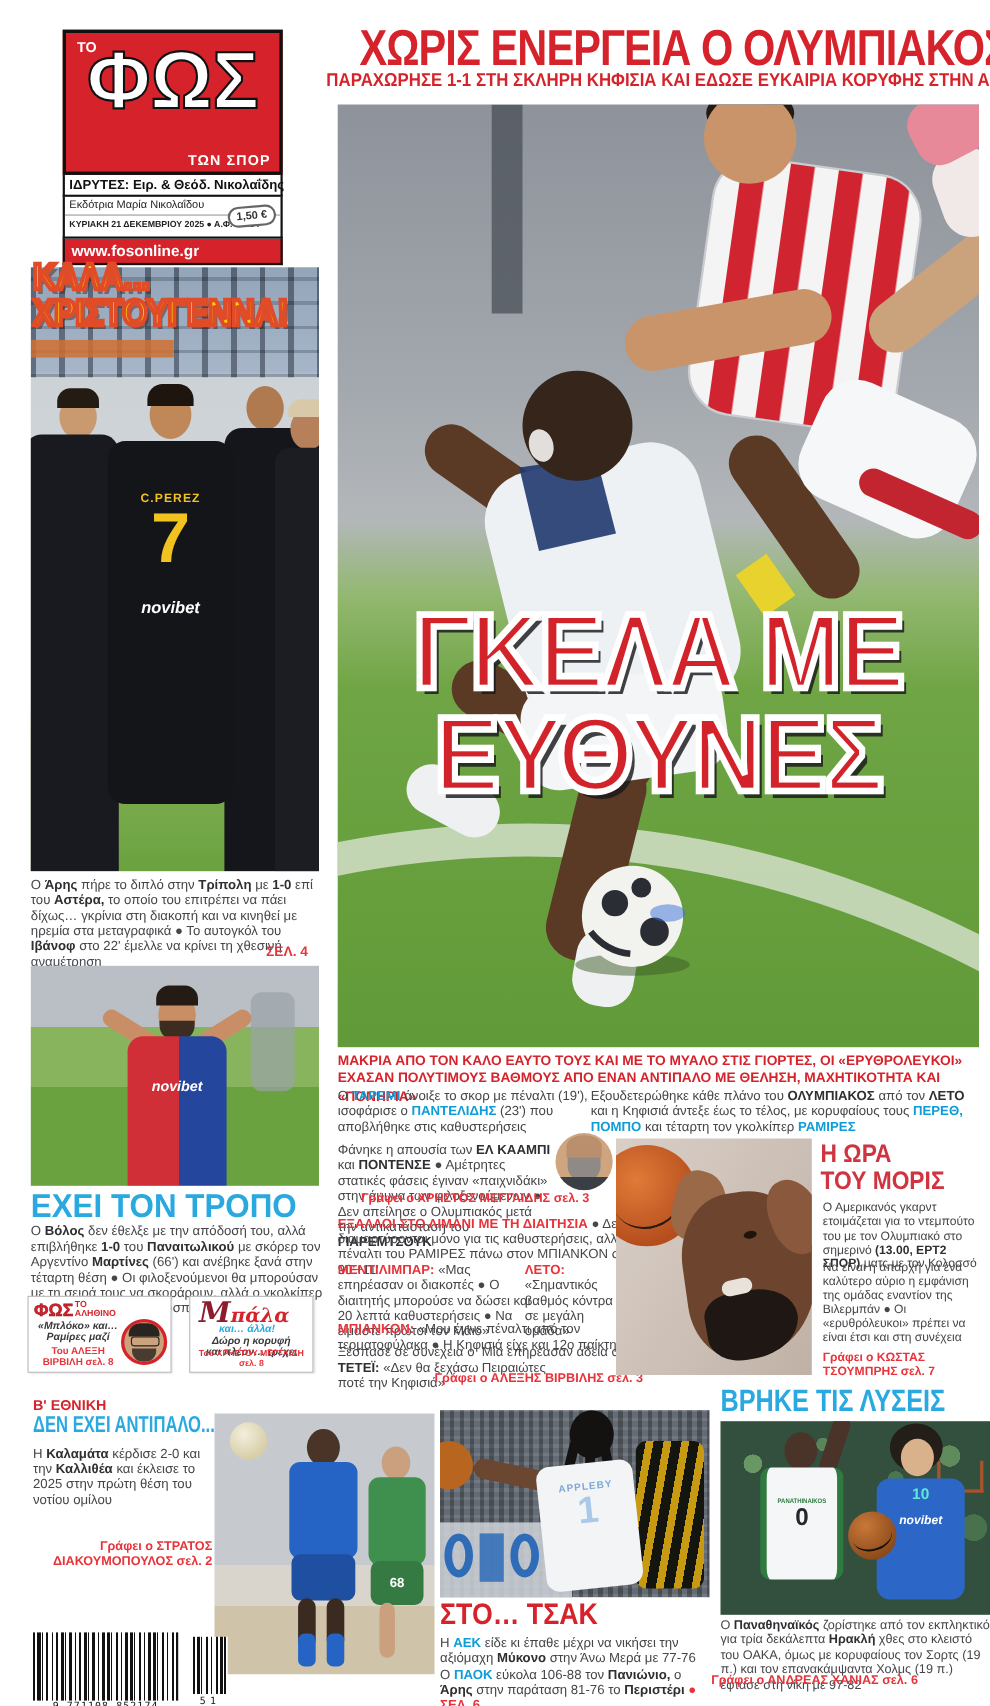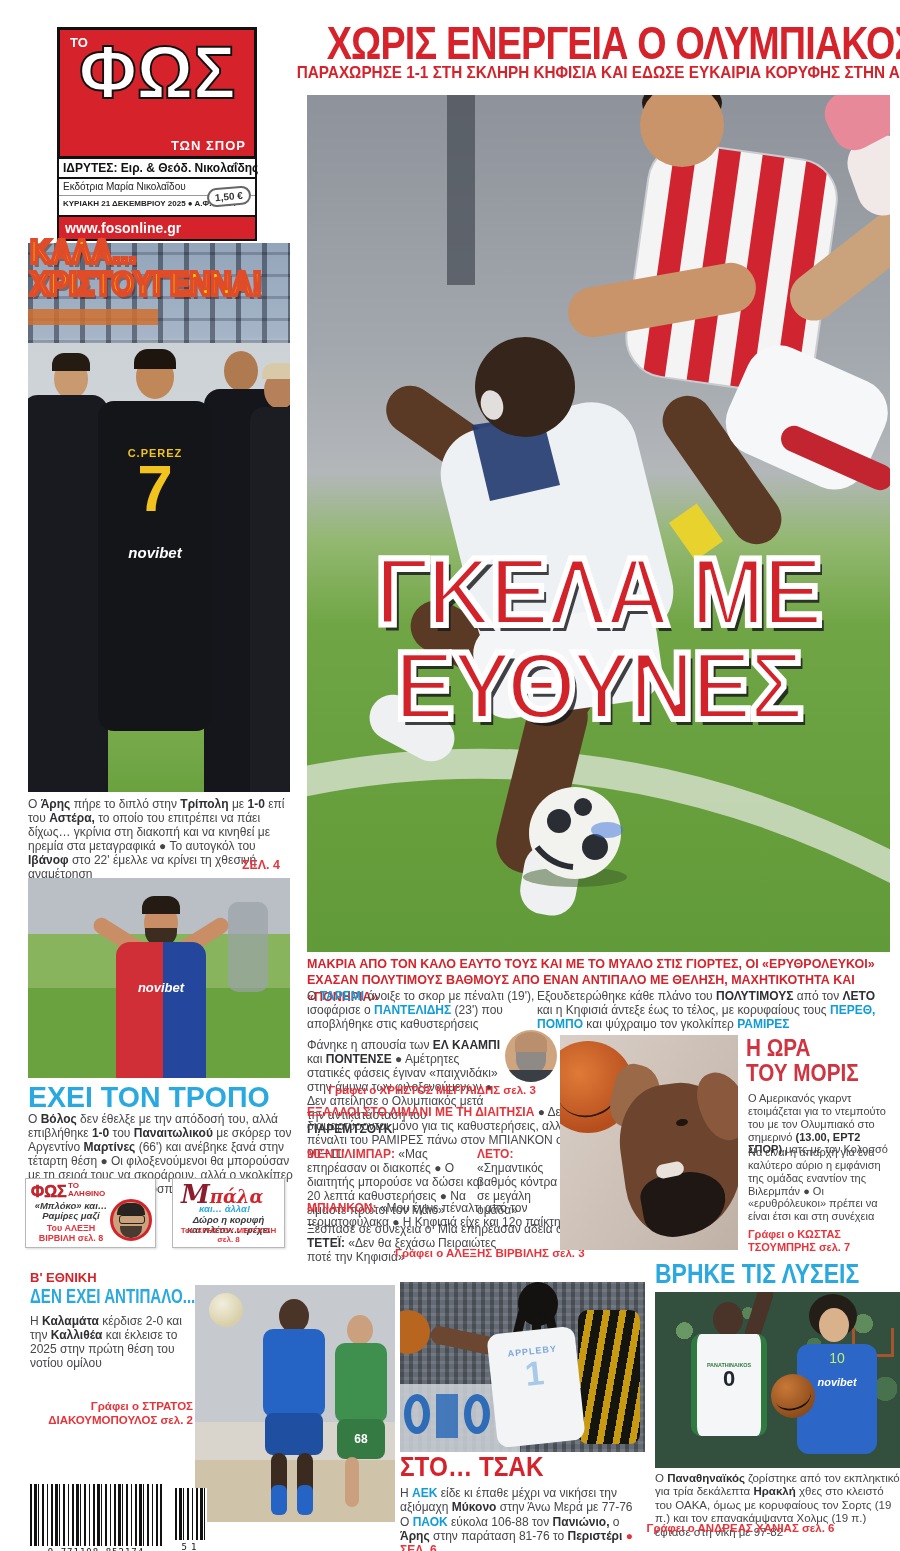--- a/index.html
+++ b/index.html
@@ -100,21 +100,21 @@
   </div>
 
   <div class="abs" style="left:307px;top:545px;width:583px;text-align:center;z-index:6;">
     <div><span class="ovl cond-c" style="transform:scaleX(.92)">ΓΚΕΛΑ ΜΕ</span></div>
     <div><span class="ovl cond-c" style="transform:scaleX(.92)">ΕΥΘΥΝΕΣ</span></div>
   </div>
 
   <div class="abs cap" style="left:307px;top:956px;width:583px;">ΜΑΚΡΙΑ ΑΠΟ ΤΟΝ ΚΑΛΟ ΕΑΥΤΟ ΤΟΥΣ ΚΑΙ ΜΕ ΤΟ ΜΥΑΛΟ ΣΤΙΣ ΓΙΟΡΤΕΣ, ΟΙ «ΕΡΥΘΡΟΛΕΥΚΟΙ» ΕΧΑΣΑΝ ΠΟΛΥΤΙΜΟΥΣ ΒΑΘΜΟΥΣ ΑΠΟ ΕΝΑΝ ΑΝΤΙΠΑΛΟ ΜΕ ΘΕΛΗΣΗ, ΜΑΧΗΤΙΚΟΤΗΤΑ ΚΑΙ «ΠΟΝΗΡΙΑ»</div>
 
   <div class="abs txt" style="left:307px;top:989px;width:238px;"><span>Ο </span><span class="bl">ΤΑΡΕΜΙ</span><span> άνοιξε το σκορ με πέναλτι (19'), ισοφάρισε ο </span><span class="bl">ΠΑΝΤΕΛΙΔΗΣ</span><span> (23') που αποβλήθηκε στις καθυστερήσεις</span></div>
-  <div class="abs txt" style="left:537px;top:989px;width:356px;"><span>Εξουδετερώθηκε κάθε πλάνο του </span><span class="b">ΠΟΛΥΤΙΜΟΥΣ</span><span> από τον </span><span class="b">ΛΕΤΟ</span><span> και η Κηφισιά άντεξε έως το τέλος, με κορυφαίους τους </span><span class="bl">ΠΕΡΕΘ, ΠΟΜΠΟ</span><span> και ψύχραιμο τον γκολκίπερ </span><span class="bl">ΡΑΜΙΡΕΣ</span></div>
+  <div class="abs txt" style="left:537px;top:989px;width:356px;"><span>Εξουδετερώθηκε κάθε πλάνο του </span><span class="b">ΟΛΥΜΠΙΑΚΟΣ</span><span> από τον </span><span class="b">ΛΕΤΟ</span><span> και η Κηφισιά άντεξε έως το τέλος, με κορυφαίους τους </span><span class="bl">ΠΕΡΕΘ, ΠΟΜΠΟ</span><span> και τέταρτη τον γκολκίπερ </span><span class="bl">ΡΑΜΙΡΕΣ</span></div>
   <div class="abs txt" style="left:307px;top:1038px;width:196px;"><span>Φάνηκε η απουσία των </span><span class="b">ΕΛ ΚΑΑΜΠΙ</span><span> και </span><span class="b">ΠΟΝΤΕΝΣΕ</span><span> ● Αμέτρητες στατικές φάσεις έγιναν «παιχνιδάκι» στην άμυνα των φιλοξενούμενων ● Δεν απείλησε ο Ολυμπιακός μετά την αντικατάσταση του </span><span class="b">ΓΙΑΡΕΜΤΣΟΥΚ</span></div>
 
   <div class="abs" style="left:505px;top:1030px;width:52px;height:52px;border-radius:50%;overflow:hidden;background:#cfa57f;">
     <div style="position:absolute;left:10px;top:2px;width:32px;height:20px;border-radius:50% 50% 0 0;background:#b98f6e;"></div>
     <div style="position:absolute;left:11px;top:22px;width:30px;height:22px;border-radius:0 0 14px 14px;background:#8f8a85;"></div>
     <div style="position:absolute;left:0;bottom:0;width:52px;height:12px;background:#3a3f46;"></div>
   </div>
   <div class="abs byl" style="left:307px;top:1084px;width:250px;font-size:11.5px;text-align:center;">Γράφει ο ΧΡΗΣΤΟΣ ΜΕΓΓΛΙΔΗΣ σελ. 3</div>
 
   <div class="abs txt" style="left:307px;top:1105px;width:308px;"><span class="rd">ΕΞΑΛΛΟΙ ΣΤΟ ΛΙΜΑΝΙ ΜΕ ΤΗ ΔΙΑΙΤΗΣΙΑ</span><span> ● Δεν διαμαρτύρονται μόνο για τις καθυστερήσεις, αλλά και για πέναλτι του ΡΑΜΙΡΕΣ πάνω στον ΜΠΙΑΝΚΟΝ στο 90'+11'</span></div>
@@ -284,21 +284,21 @@
     <div style="position:absolute;right:6px;top:36px;width:36px;height:26px;border:3px solid #c4542a;border-top:none;opacity:.8;"></div>
     <div style="position:absolute;left:58px;top:10px;width:30px;height:34px;border-radius:50%;background:#4a3429;"></div>
     <div style="position:absolute;left:96px;top:-6px;width:16px;height:56px;border-radius:8px;background:#4a3429;transform:rotate(18deg);"></div>
     <div style="position:absolute;left:36px;top:42px;width:76px;height:102px;border-radius:10px;background:#f4f6f7;border-left:6px solid #2f7a3f;border-right:6px solid #2f7a3f;box-sizing:border-box;">
       <div style="margin-top:28px;text-align:center;color:#2f7a3f;font-size:6px;font-weight:bold;transform:scaleX(.9);">PANATHINAIKOS</div>
       <div style="text-align:center;color:#22262e;font-size:22px;font-weight:bold;line-height:1;">0</div>
     </div>
     <div style="position:absolute;left:154px;top:2px;width:48px;height:44px;border-radius:50%;background:#241e18;"></div>
     <div style="position:absolute;left:164px;top:16px;width:30px;height:34px;border-radius:50%;background:#d9b28c;"></div>
     <div style="position:absolute;left:142px;top:52px;width:80px;height:110px;border-radius:12px;background:#2c67c8;">
-      <div style="margin-top:6px;text-align:center;color:#bef264;font-size:14px;font-weight:normal;">10</div>
+      <div style="margin-top:6px;text-align:center;color:#5eead4;font-size:14px;font-weight:bold;">10</div>
       <div style="margin-top:10px;text-align:center;color:#fff;font-size:11px;font-weight:bold;font-style:italic;">novibet</div>
     </div>
     <div style="position:absolute;left:116px;top:82px;width:44px;height:44px;border-radius:50%;background:radial-gradient(circle at 35% 30%,#c87838,#8a4a1a 75%);">
       <div style="position:absolute;left:4px;top:10px;width:36px;height:24px;border-radius:50%;border-bottom:2px solid #16120c;transform:rotate(-15deg);"></div>
     </div>
   </div>
   <div class="abs txt" style="left:655px;top:1472px;width:245px;font-size:11.5px;"><span>Ο </span><span class="b">Παναθηναϊκός</span><span> ζορίστηκε από τον εκπληκτικό για τρία δεκάλεπτα </span><span class="b">Ηρακλή</span><span> χθες στο κλειστό του ΟΑΚΑ, όμως με κορυφαίους τον Σορτς (19 π.) και τον επανακάμψαντα Χολμς (19 π.) έφτασε στη νίκη με 97-82</span></div>
   <div class="abs byl" style="left:618px;top:1522px;width:245px;text-align:center;font-size:11.5px;">Γράφει ο ΑΝΔΡΕΑΣ ΧΑΝΙΑΣ σελ. 6</div>
 
 </div>

